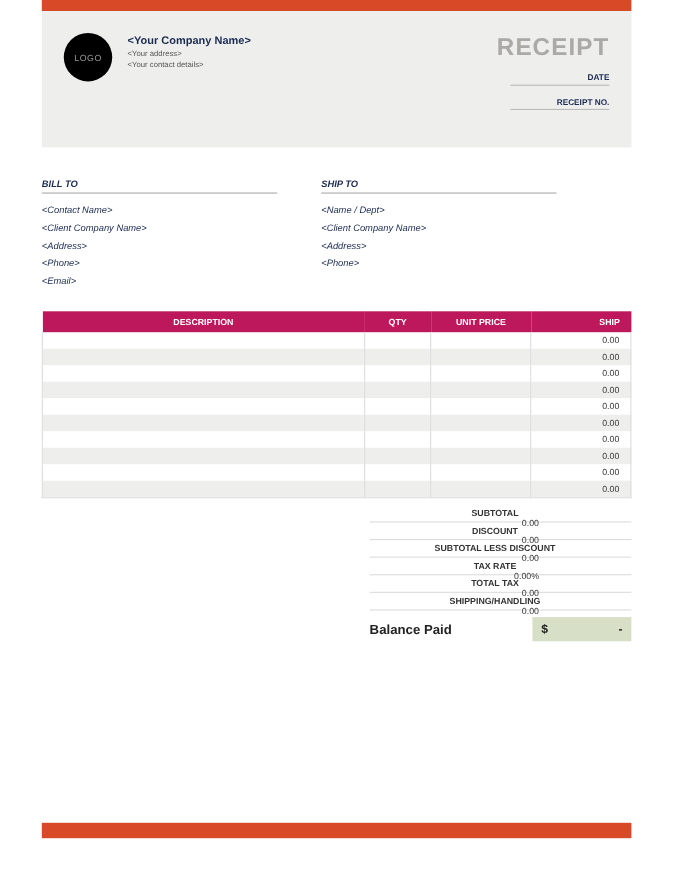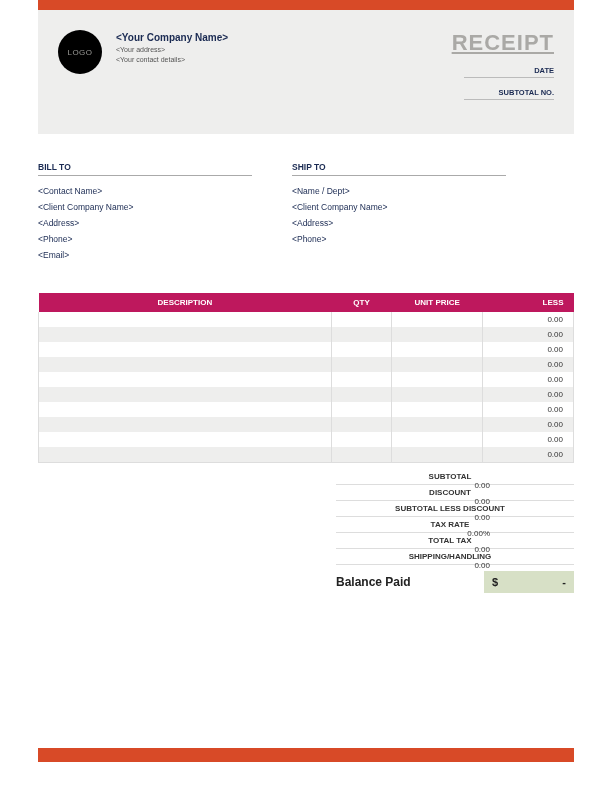--- a/index.html
+++ b/index.html
@@ -37,27 +37,27 @@
   .logo {
     width: 44px; height: 44px; border-radius: 50%;
     background: #000000;
     display: flex; align-items: center; justify-content: center;
     color: #9a9a97; font-size: 8px; letter-spacing: 0.5px;
   }
   .company-block { display: flex; flex-direction: column; gap: 3px; padding-top: 2px; }
   .company-name { font-size: 10px; color: #1a2a52; font-weight: bold; }
   .company-sub { font-size: 7px; color: #555; }
   .header-right { text-align: right; display: flex; flex-direction: column; align-items: flex-end; gap: 10px; }
-  .receipt-title { font-size: 22px; font-weight: bold; color: #aaa9a6; letter-spacing: 1px; text-decoration: underline; }
+  .receipt-title { font-size: 22px; font-weight: bold; color: #aaa9a6; letter-spacing: 1px; }
   .meta-label {
     font-size: 7.5px; color: #1a2a52; font-weight: bold;
     border-bottom: 1px solid #bbb; width: 90px; text-align: right; padding-bottom: 2px;
   }
   .content { margin: 28px 38px 0 38px; }
-  .addresses { display: flex; gap: 40px; margin-bottom: 30px; }
+  .addresses { display: flex; gap: 40px; margin-bottom: 20px; font-style: italic; }
   .addr-col { width: 214px; }
   .addr-head {
     font-size: 8.5px; color: #1a2a52; font-weight: bold;
     border-bottom: 1px solid #aaa; padding-bottom: 3px; margin-bottom: 7px;
   }
   .addr-line { font-size: 8.5px; color: #1a2a52; padding: 3px 0; }
   .items-table { width: 100%; border-collapse: collapse; }
   .items-table thead th {
     background: #be185d; color: #fff; font-size: 8px; font-weight: bold;
     padding: 5px 6px; text-align: center;
@@ -103,21 +103,21 @@
     <div class="logo">LOGO</div>
     <div class="company-block">
       <div class="company-name">&lt;Your Company Name&gt;</div>
       <div class="company-sub">&lt;Your address&gt;</div>
       <div class="company-sub">&lt;Your contact details&gt;</div>
     </div>
   </div>
   <div class="header-right">
     <div class="receipt-title">RECEIPT</div>
     <div class="meta-label">DATE</div>
-    <div class="meta-label">SUBTOTAL NO.</div>
+    <div class="meta-label">RECEIPT NO.</div>
   </div>
 </div>
 
 <div class="content">
 
   <div class="addresses">
     <div class="addr-col">
       <div class="addr-head">BILL TO</div>
       <div class="addr-line">&lt;Contact Name&gt;</div>
       <div class="addr-line">&lt;Client Company Name&gt;</div>
@@ -133,21 +133,21 @@
       <div class="addr-line">&lt;Phone&gt;</div>
     </div>
   </div>
 
   <table class="items-table">
     <thead>
       <tr>
         <th class="desc">DESCRIPTION</th>
         <th class="qty">QTY</th>
         <th class="price">UNIT PRICE</th>
-        <th class="total">LESS</th>
+        <th class="total">SHIP</th>
       </tr>
     </thead>
     <tbody id="items-body">
         <tr>
           <td class="desc"></td>
           <td class="qty"></td>
           <td class="price"></td>
           <td class="total">0.00</td>
         </tr>
         <tr class="alt">

